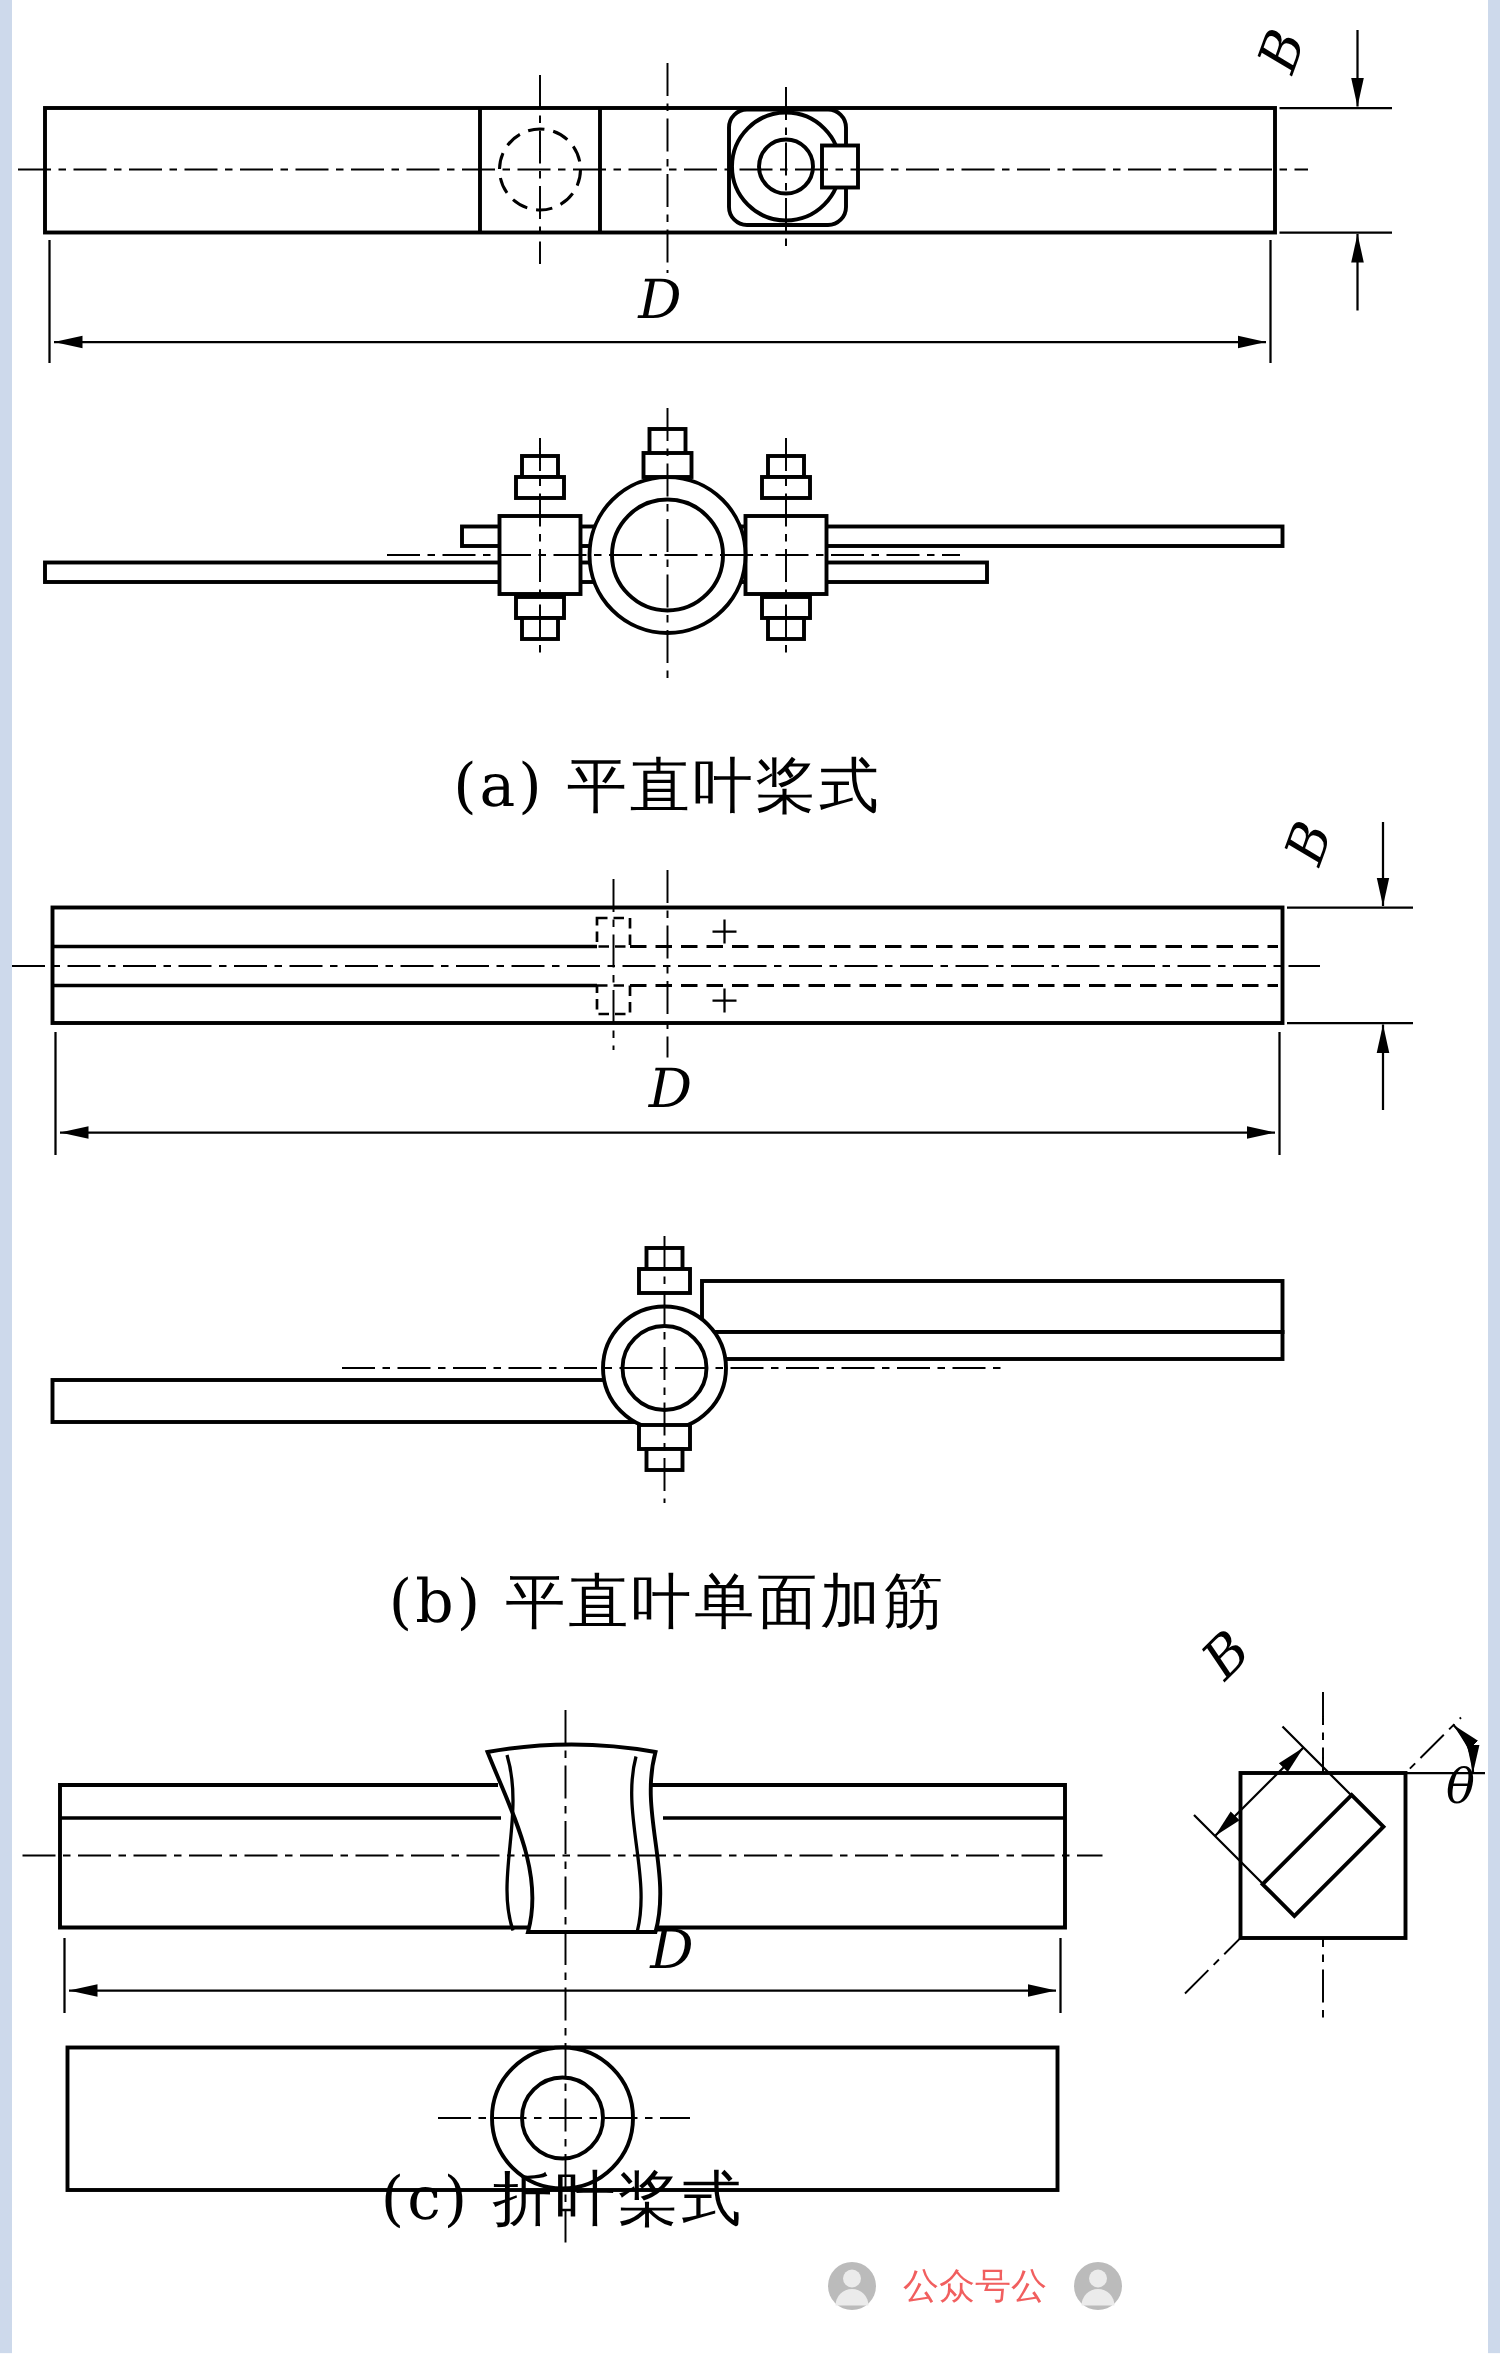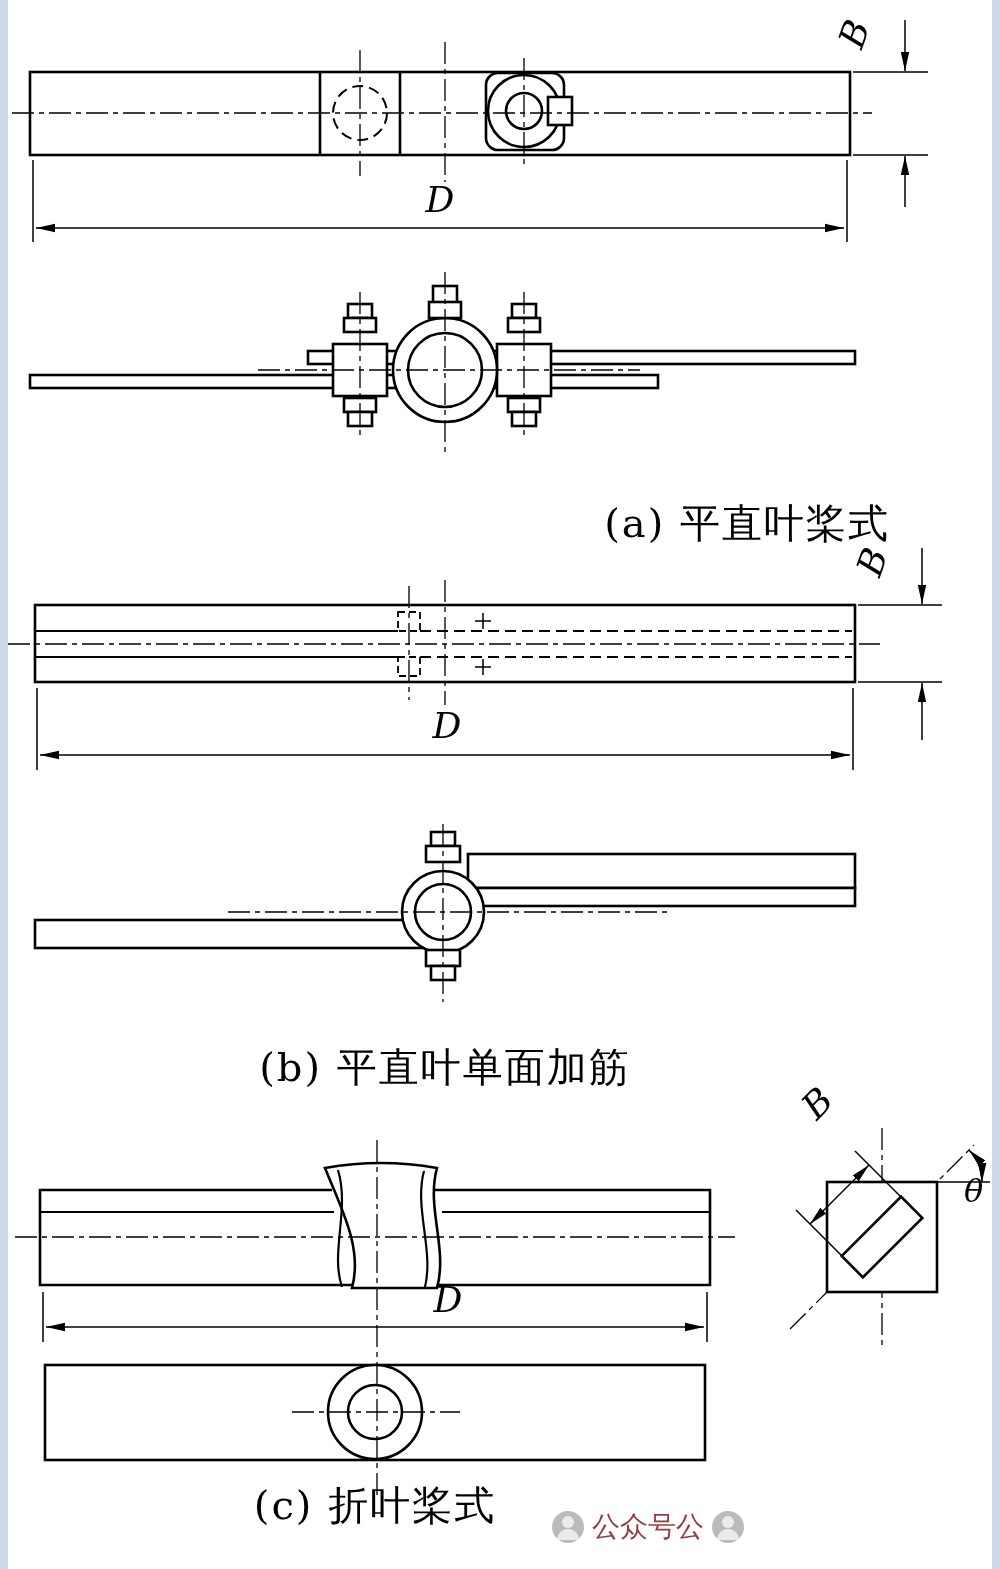--- a/index.html
+++ b/index.html
@@ -16,26 +16,26 @@
   .thin { stroke:#000; stroke-width:1.5; fill:none; }
   .cl   { stroke:#000; stroke-width:1.3; fill:none; stroke-dasharray:22 5 5 5; }
   .hid  { stroke:#000; stroke-width:2;   fill:none; stroke-dasharray:11 6; }
   .hid2 { stroke:#000; stroke-width:1.8; fill:none; stroke-dasharray:7 4; }
   .dim  { stroke:#000; stroke-width:1.5; fill:none; }
   .dimtext { font:italic 36px "DejaVu Serif","Liberation Serif",serif; fill:#000; }
   .theta   { font:italic 32px "DejaVu Serif","Liberation Serif",serif; fill:#000; }
 
   .caption { position:absolute; left:0; text-align:center; color:#000;
              font:40px "DejaVu Serif","Liberation Serif",serif; letter-spacing:2px; }
-  .caption.a { top:496px; width:890px;text-align:right; }
+  .caption.a { top:496px; width:890px; }
   .caption.b { top:1040px; width:890px; }
-  .caption.c { top:1438px; width:750px;margin-top:40px; }
+  .caption.c { top:1438px; width:750px; }
 
-  .watermark { position:absolute; left:552px; top:1508px; display:flex; align-items:center; gap:8px;
-               color:#7f1d1d; opacity:.85; font-size:28px; white-space:nowrap;
+  .watermark { position:absolute; left:552px; top:1508px; display:flex; align-items:center; gap:18px;
+               color:#ef4444; opacity:.85; font-size:24px; white-space:nowrap;
                font-family:"Liberation Sans",sans-serif; }
   .wicon { width:32px; height:32px; border-radius:50%; background:#b0b0b0; position:relative; flex:0 0 auto; }
   .wicon::before { content:""; position:absolute; left:10px; top:5px; width:12px; height:12px;
                    border-radius:50%; background:#e8e8e8; }
   .wicon::after  { content:""; position:absolute; left:5px; top:18px; width:22px; height:11px;
                    border-radius:11px 11px 0 0; background:#e8e8e8; }
 </style>
 </head>
 <body>
 

